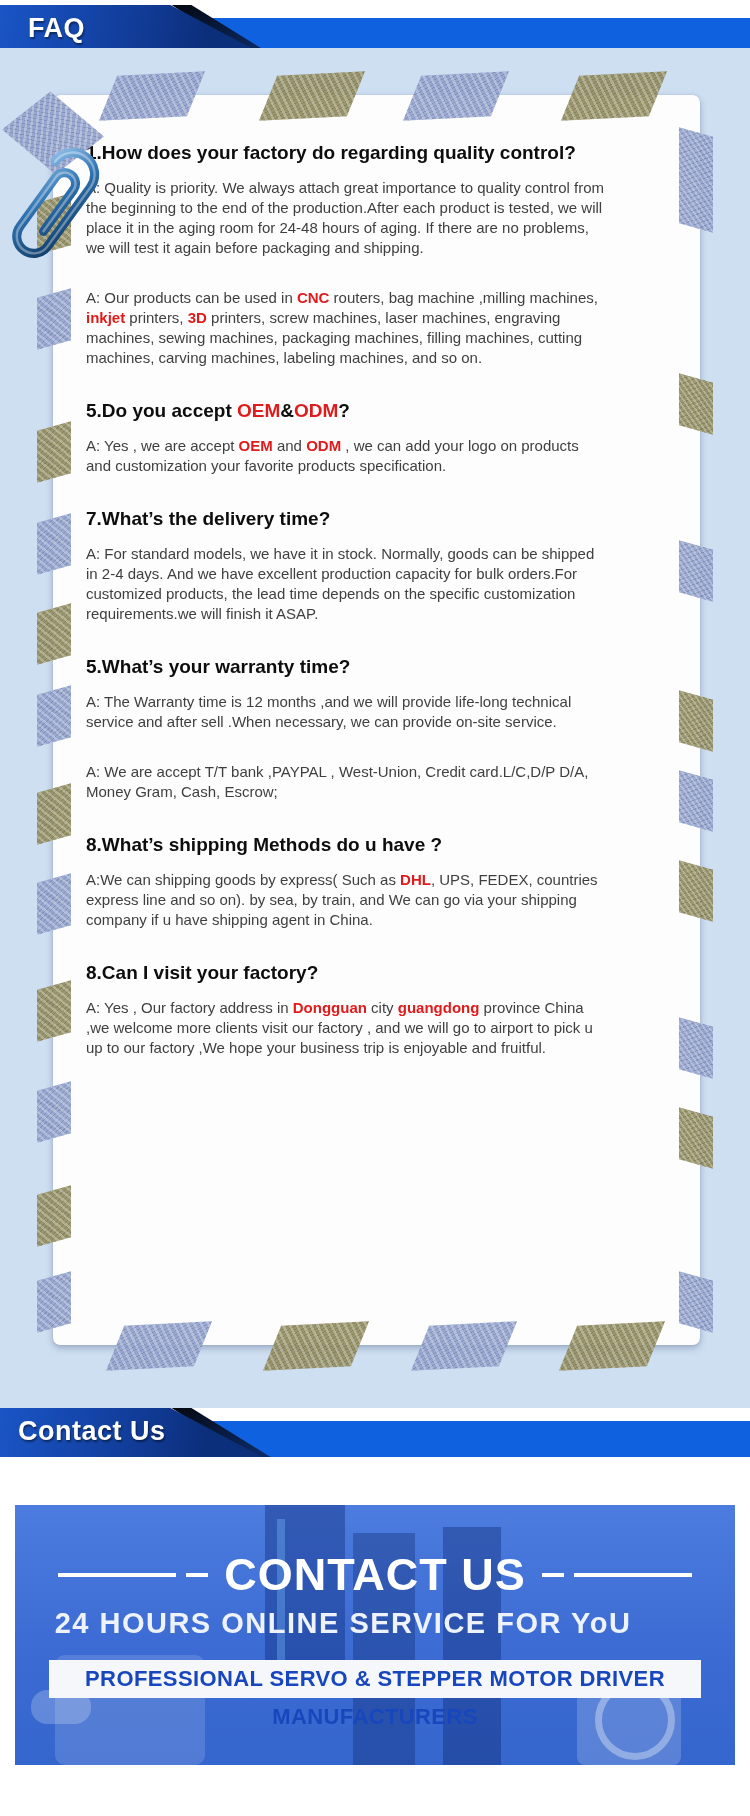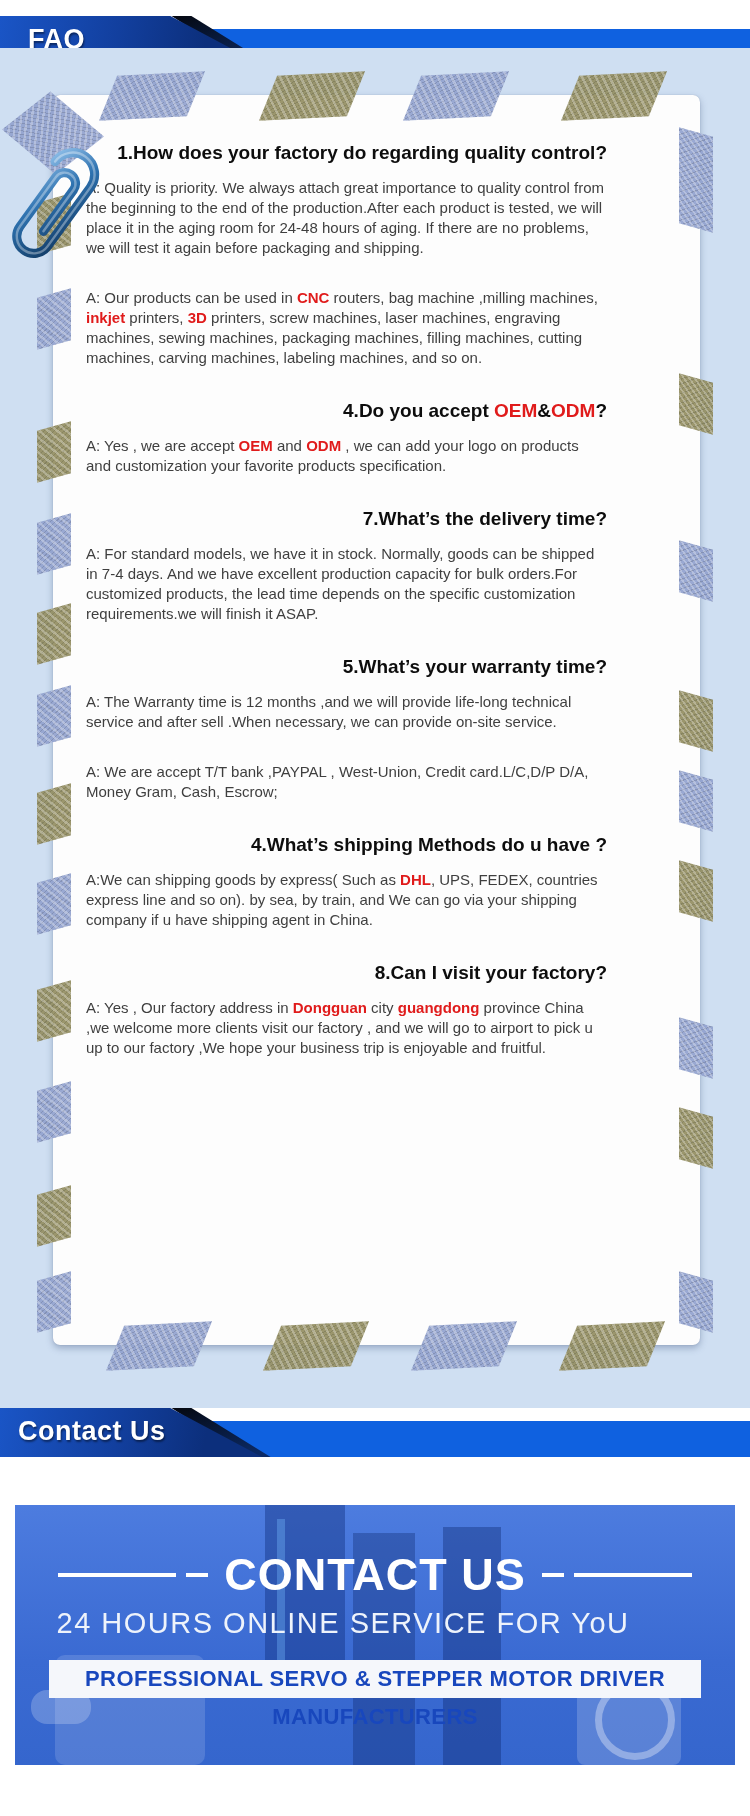--- a/index.html
+++ b/index.html
@@ -30,21 +30,21 @@
   .section-faq{position:absolute;top:48px;left:0;width:750px;height:1360px;background:#cfdff2;}
   .paper{
     position:absolute;left:53px;top:47px;width:647px;height:1250px;
     background:#fdfdfd;border-radius:7px;
     box-shadow:0 3px 7px rgba(70,90,130,.40),0 0 1px rgba(90,110,150,.5);
   }
   .paper-inner{padding:45px 93px 0 33px;}
   .faq-item{margin:0 0 30px 0;}
   .faq-item h3{
     margin:0 0 12px 0;font-size:19px;line-height:26px;color:#0d0d0d;
-    font-weight:bold;letter-spacing:0;text-align:right;
+    font-weight:bold;letter-spacing:0;
   }
   .faq-item p{margin:0;font-size:15px;line-height:20px;color:#3f3f3f;}
   .red{color:#e01b1b;font-weight:bold;}
   
   .tape{
     position:absolute;opacity:.93;
     background-image:
       repeating-linear-gradient(48deg,rgba(255,255,255,.28) 0 2px,rgba(255,255,255,0) 2px 5px),
       repeating-linear-gradient(-33deg,rgba(0,0,0,.14) 0 1px,rgba(0,0,0,0) 1px 4px);
   }
@@ -67,65 +67,65 @@
     position:absolute;left:0;top:44px;width:720px;display:flex;align-items:center;
     justify-content:center;color:#ffffff;
   }
   .contact-title-row .t{font-size:45px;font-weight:bold;letter-spacing:1px;margin:0 16px;}
   .dash{height:4px;background:#ffffff;display:inline-block;}
   .dash.long{width:118px;}
   .dash.short{width:22px;}
   .dash-gap{width:10px;display:inline-block;}
   .contact-sub{
     position:absolute;left:0;top:102px;width:656px;text-align:center;color:#eef3fb;
-    font-size:29px;font-weight:400;letter-spacing:1.5px;
+    font-size:29px;font-weight:700;letter-spacing:1.5px;
   }
   .contact-ribbon{
     position:absolute;left:34px;top:155px;width:652px;height:38px;line-height:38px;
     background:#f5f7fb;color:#1847bd;text-align:center;font-size:22px;font-weight:bold;
     letter-spacing:.4px;
   }
 </style>
 </head>
 <body>
 
-<div class="banner" id="faq-banner" style="top:16px;">
+<div class="banner" id="faq-banner" style="top:5px;">
   <div class="bar"></div>
   <div class="shadow"></div>
   <div class="wedge"></div>
   <div class="title">FAQ</div>
 </div>
 
 <div class="section-faq">
   <div class="paper">
     <div class="paper-inner" id="faq-list">
         <div class="faq-item">
           <h3><span>1.How does your factory do regarding quality control?</span></h3>
           <p><span>A: Quality is priority. We always attach great importance to quality control from the beginning to the end of the production.After each product is tested, we will place it in the aging room for 24-48 hours of aging. If there are no problems, we will test it again before packaging and shipping.</span></p>
         </div>
         <div class="faq-item">
           <p><span>A: Our products can be used in </span><span class="red">CNC</span><span> routers, bag machine ,milling machines, </span><span class="red">inkjet</span><span> printers, </span><span class="red">3D</span><span> printers, screw machines, laser machines, engraving machines, sewing machines, packaging machines, filling machines, cutting machines, carving machines, labeling machines, and so on.</span></p>
         </div>
         <div class="faq-item">
-          <h3><span>4.Do you accept </span><span class="red">OEM</span><span>&amp;</span><span class="red">ODM</span><span>?</span></h3>
+          <h3><span>5.Do you accept </span><span class="red">OEM</span><span>&amp;</span><span class="red">ODM</span><span>?</span></h3>
           <p><span>A: Yes , we are accept </span><span class="red">OEM</span><span> and </span><span class="red">ODM</span><span> , we can add your logo on products and customization your favorite products specification.</span></p>
         </div>
         <div class="faq-item">
           <h3><span>7.What’s the delivery time?</span></h3>
-          <p><span>A: For standard models, we have it in stock. Normally, goods can be shipped in 7-4 days. And we have excellent production capacity for bulk orders.For customized products, the lead time depends on the specific customization requirements.we will finish it ASAP.</span></p>
+          <p><span>A: For standard models, we have it in stock. Normally, goods can be shipped in 2-4 days. And we have excellent production capacity for bulk orders.For customized products, the lead time depends on the specific customization requirements.we will finish it ASAP.</span></p>
         </div>
         <div class="faq-item">
           <h3><span>5.What’s your warranty time?</span></h3>
           <p><span>A: The Warranty time is 12 months ,and we will provide life-long technical service and after sell .When necessary, we can provide on-site service.</span></p>
         </div>
         <div class="faq-item">
           <p><span>A: We are accept T/T bank ,PAYPAL , West-Union, Credit card.L/C,D/P D/A, Money Gram, Cash, Escrow;</span></p>
         </div>
         <div class="faq-item">
-          <h3><span>4.What’s shipping Methods do u have ?</span></h3>
+          <h3><span>8.What’s shipping Methods do u have ?</span></h3>
           <p><span>A:We can shipping goods by express( Such as </span><span class="red">DHL</span><span>, UPS, FEDEX, countries express line and so on). by sea, by train, and We can go via your shipping company if u have shipping agent in China.</span></p>
         </div>
         <div class="faq-item">
           <h3><span>8.Can I visit your factory?</span></h3>
           <p><span>A: Yes , Our factory address in </span><span class="red">Dongguan</span><span> city </span><span class="red">guangdong</span><span> province China ,we welcome more clients visit our factory , and we will go to airport to pick u up to our factory ,We hope your business trip is enjoyable and fruitful.</span></p>
         </div>
       </div>
   </div>
 
   <div id="tapes">

